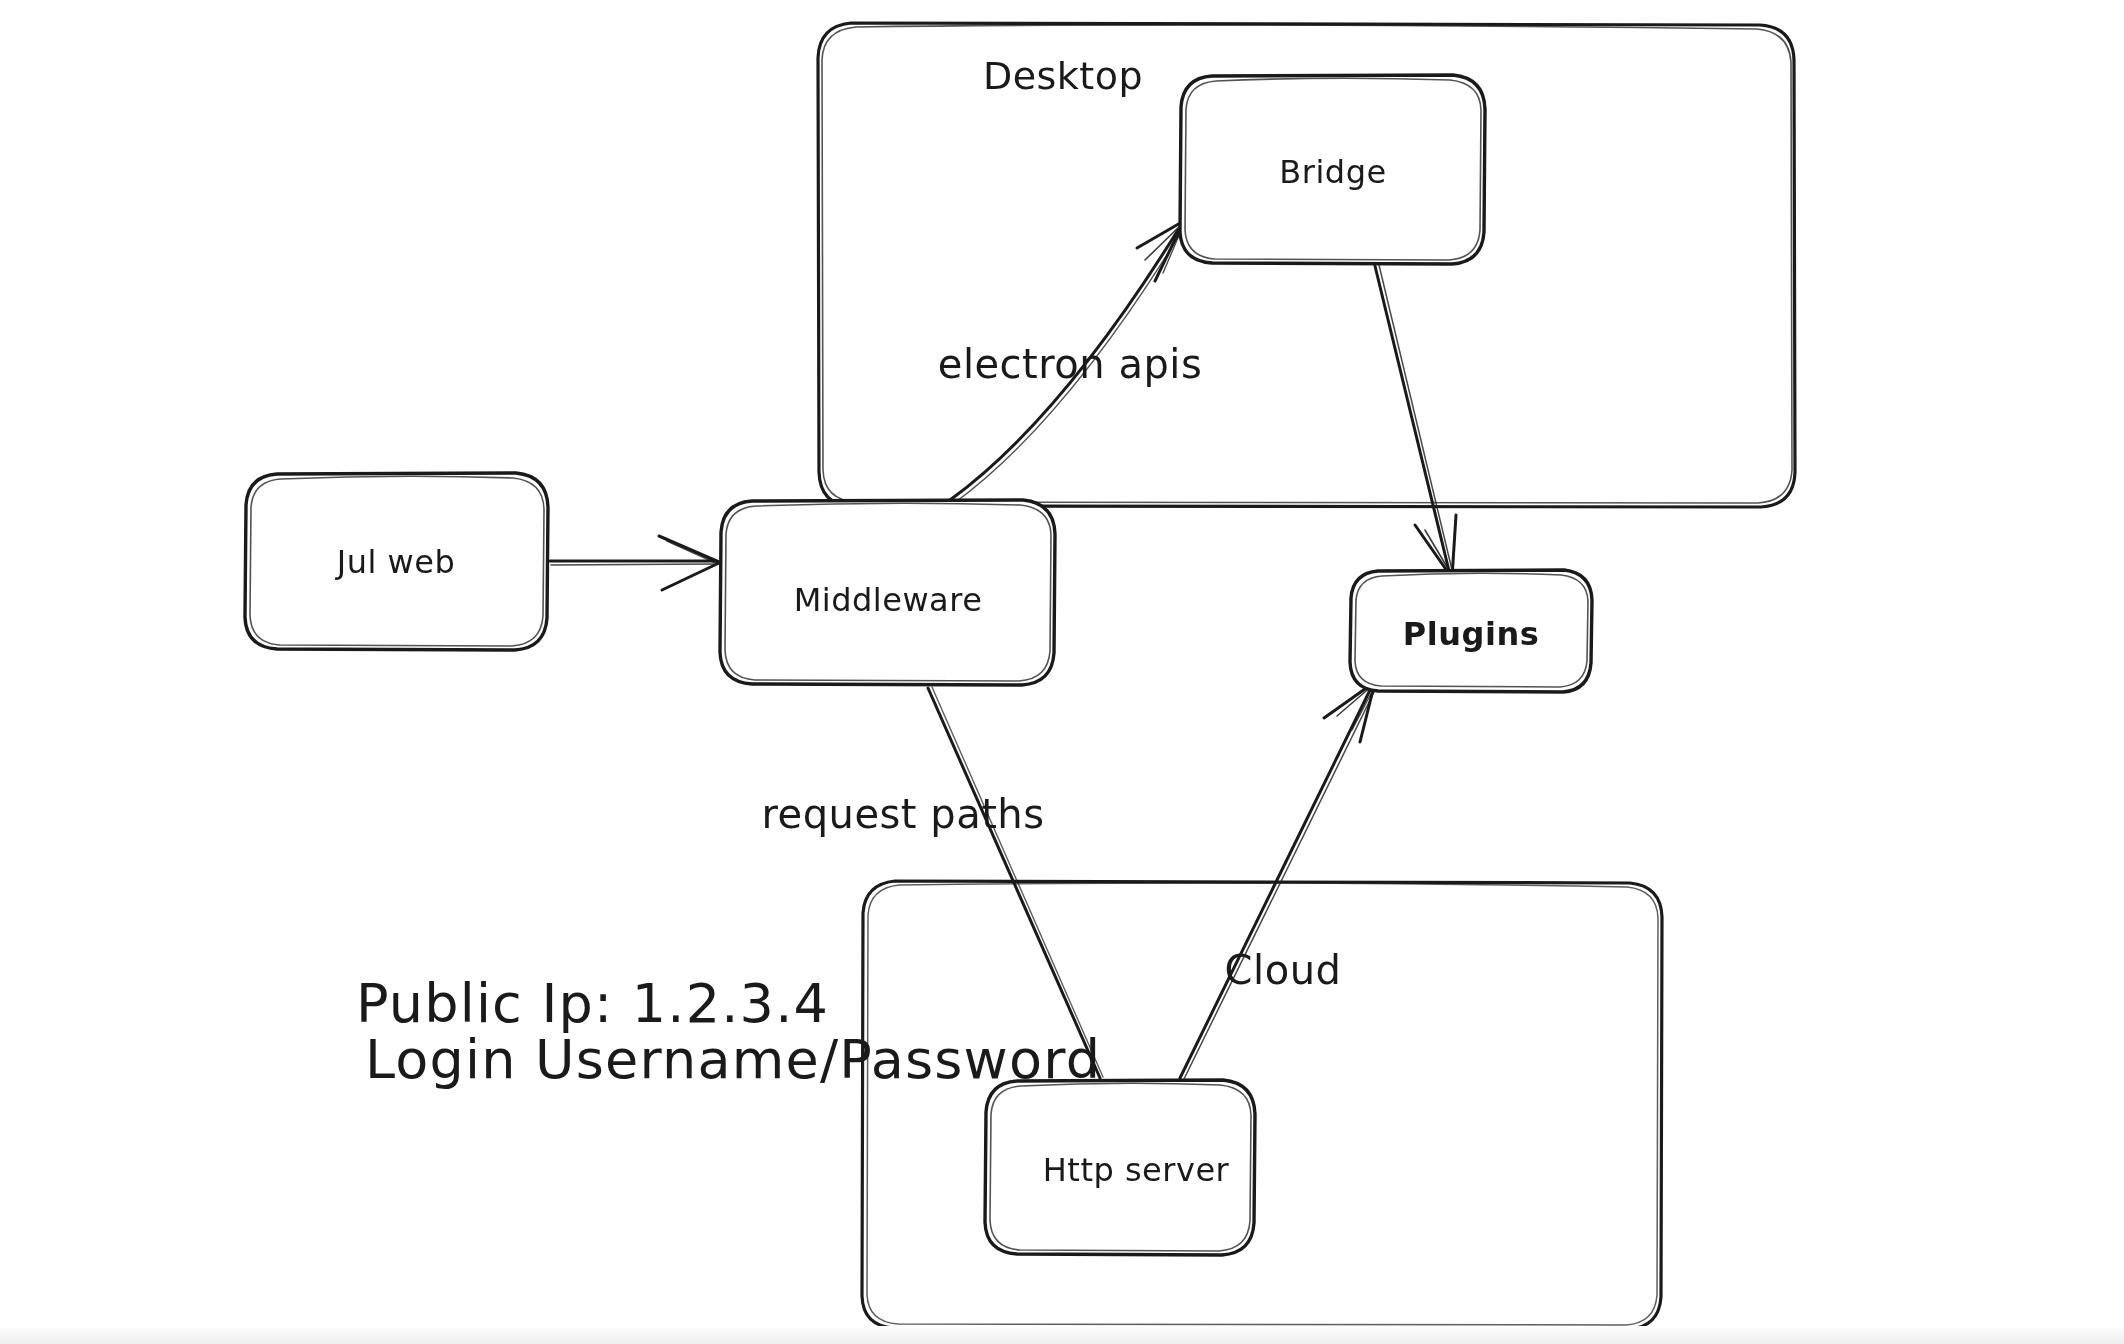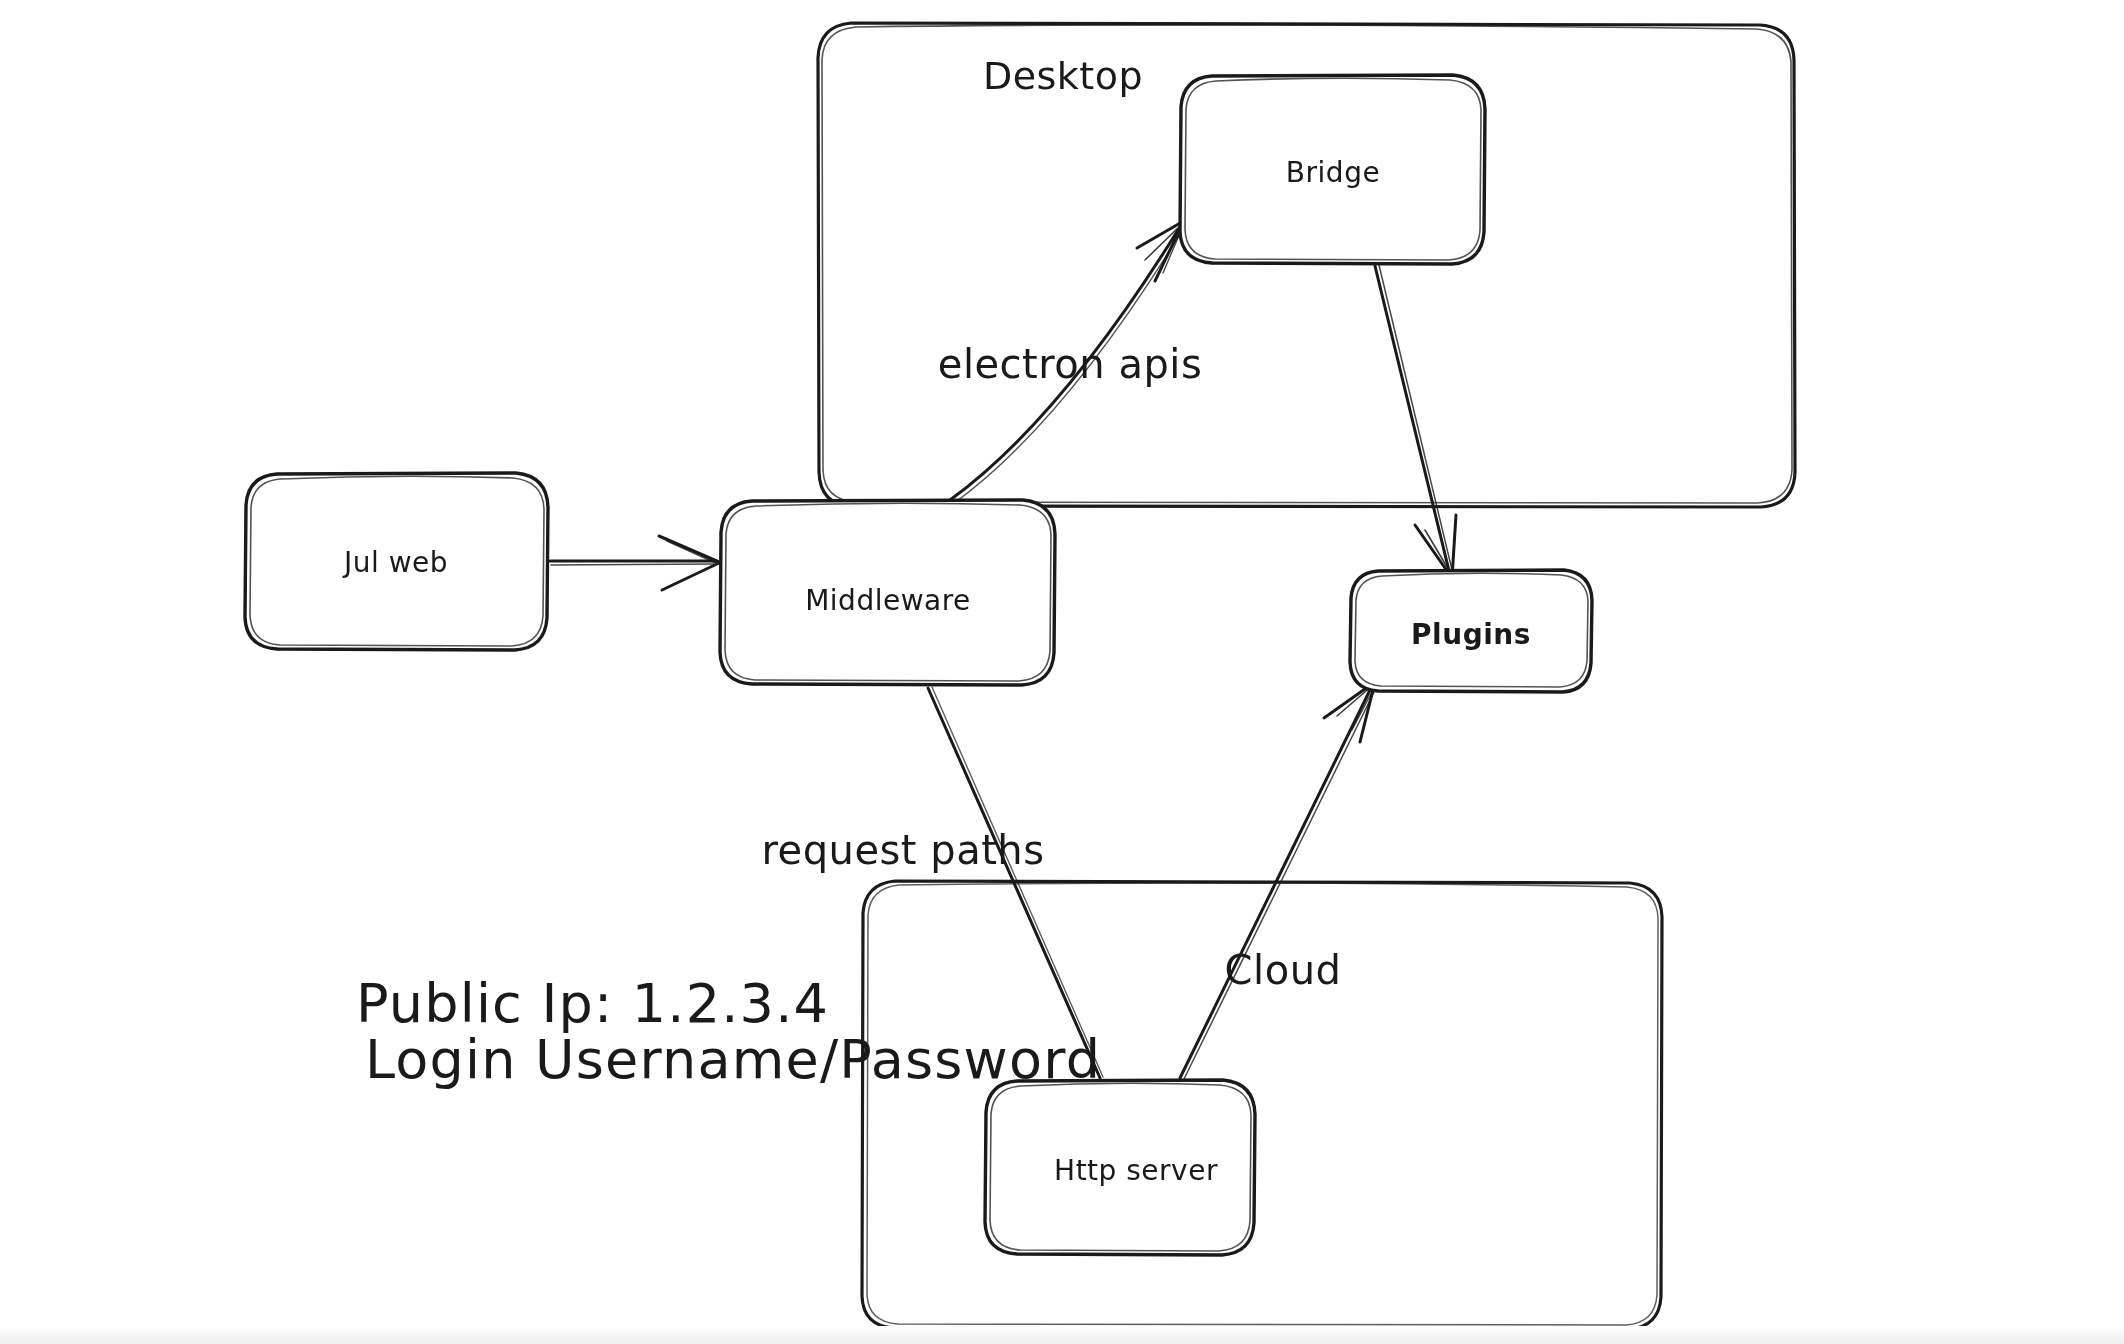--- a/index.html
+++ b/index.html
@@ -24,21 +24,21 @@
   }
   .lbl {
     position: absolute;
     color: #1a1a1a;
     font-family: "DejaVu Sans", sans-serif;
     white-space: nowrap;
     letter-spacing: 0.5px;
     user-select: none;
   }
   .node-label {
-    font-size: 28px;
+    font-size: 32px;
     transform: translate(-50%, -50%);
   }
   .edge-label {
     font-size: 40px;
     transform: translate(-50%, -50%);
     text-align: center;
   }
   .group-label {
     font-size: 38px;
     transform: translate(-50%, -50%);
@@ -146,21 +146,21 @@
   <div class="lbl node-label" style="left:888px; top:600px;">Middleware</div>
 
   <div class="lbl node-label" style="left:1333px; top:172px;">Bridge</div>
 
   <div class="lbl node-label" style="left:1471px; top:634px;font-weight:bold;">Plugins</div>
 
   <div class="lbl node-label" style="left:1136px; top:1170px;">Http server</div>
 
   <div class="lbl edge-label" style="left:1070px; top:364px;">electron apis</div>
 
-  <div class="lbl edge-label" style="left:903px; top:814px;margin-top:36px;">request paths</div>
+  <div class="lbl edge-label" style="left:903px; top:814px;">request paths</div>
 
   <div class="lbl edge-label" style="left:1283px; top:970px;">Cloud</div>
 
   <div class="lbl note-line" style="left:356px; top:972px;">Public Ip: 1.2.3.4</div>
 
   <div class="lbl note-line" style="left:365px; top:1028px;">Login Username/Password</div>
 
   <div class="bottom-strip"></div>
 
 </div>

